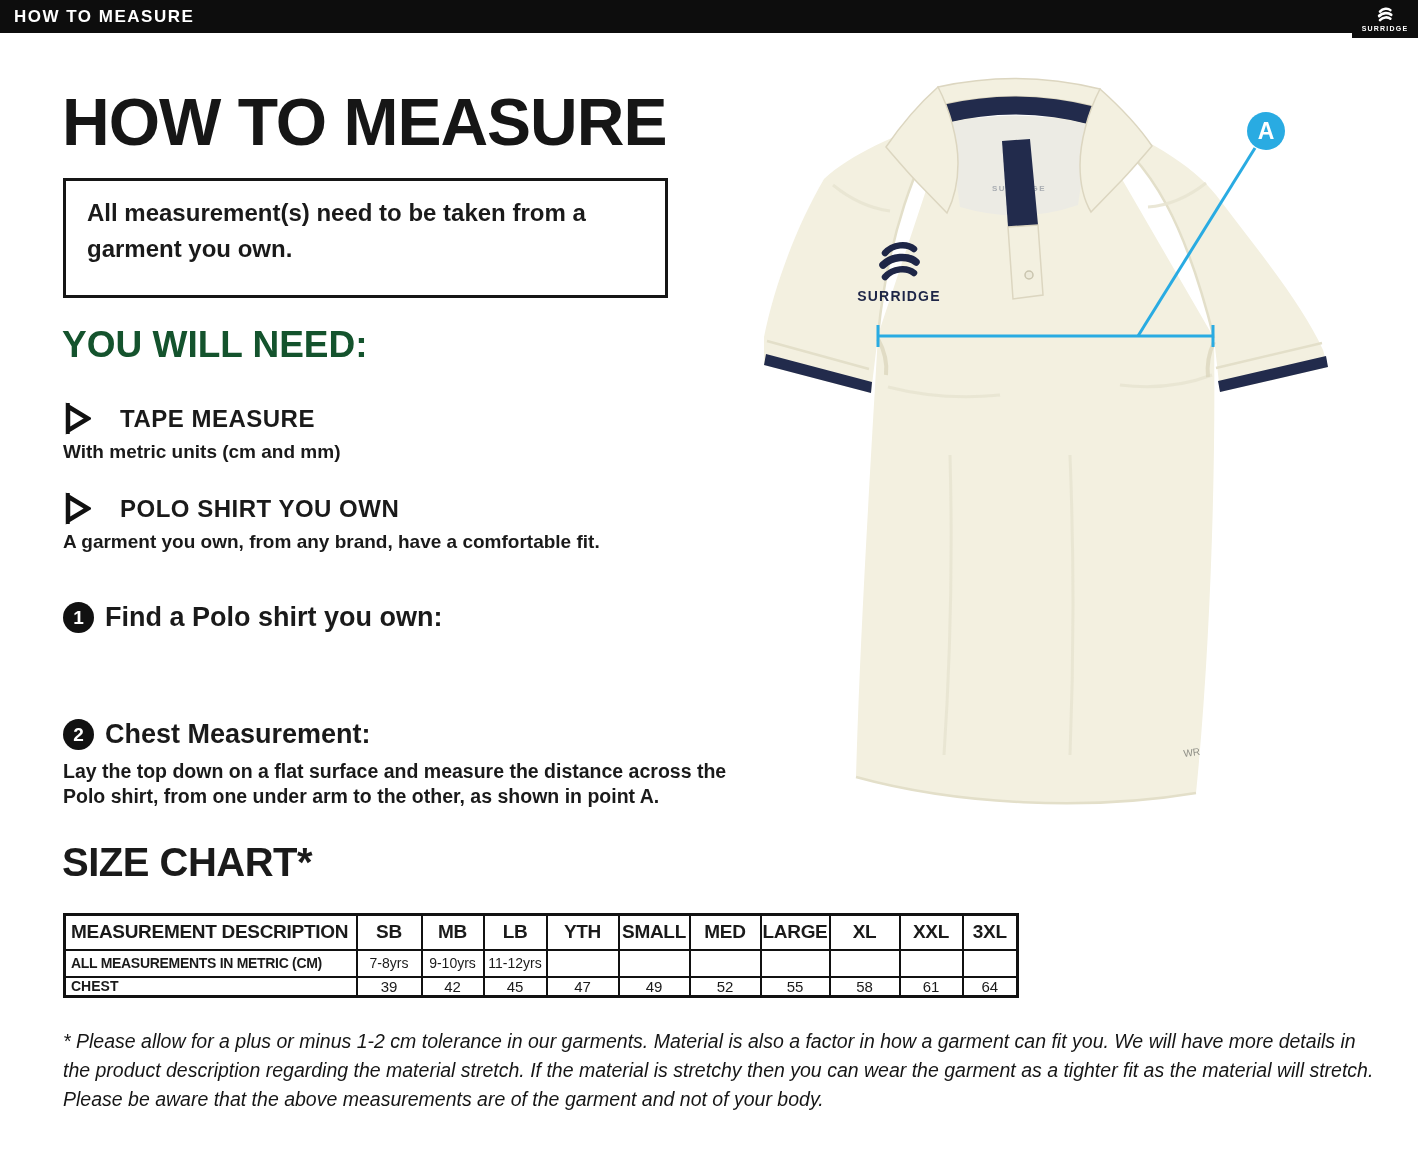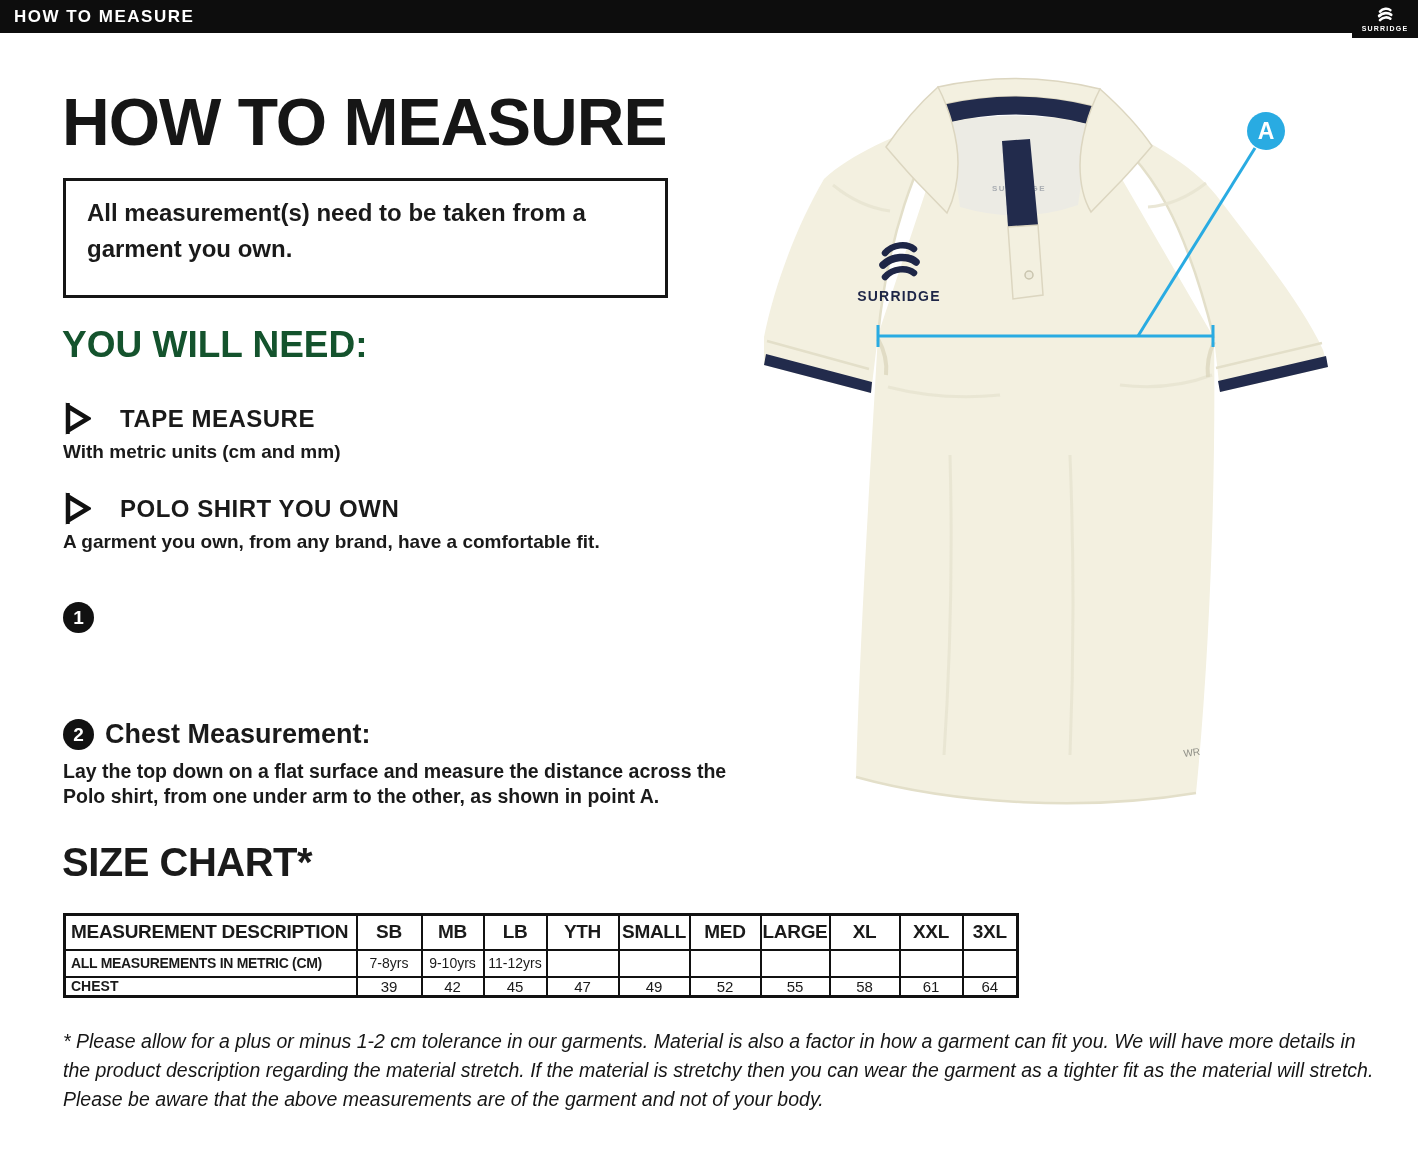--- a/index.html
+++ b/index.html
@@ -101,20 +101,21 @@
       <path d="M5,4.5 L25,16.5 L5,28.5 Z" fill="none" stroke="#111" stroke-width="4.5" stroke-linejoin="miter"></path>
     </svg>
     <span class="need-title">POLO SHIRT YOU OWN</span>
   </div>
   <div class="need-desc">A garment you own, from any brand, have a comfortable fit.</div>
 </div>
 
 <div class="step one">
   <div class="step-head">
     <span class="step-num">1</span>
+    <span class="step-title">Find a Polo shirt you own:</span>
   </div>
 </div>
 
 <div class="step two">
   <div class="step-head">
     <span class="step-num">2</span>
     <span class="step-title">Chest Measurement:</span>
   </div>
   <div class="step-desc">Lay the top down on a flat surface and measure the distance across the Polo shirt, from one under arm to the other, as shown in point A.</div>
 </div>

